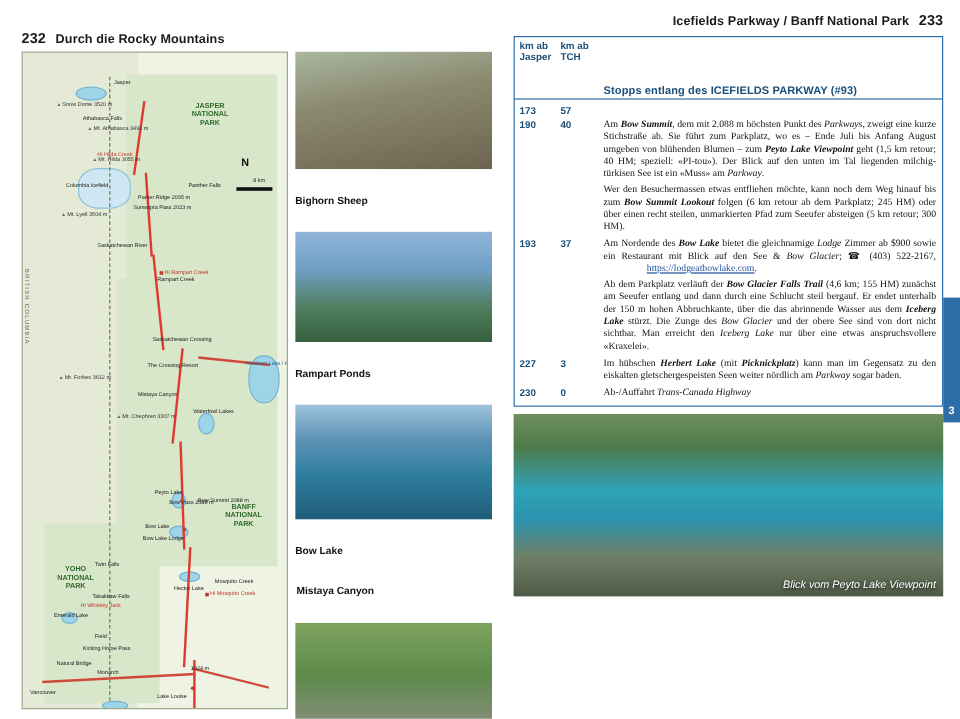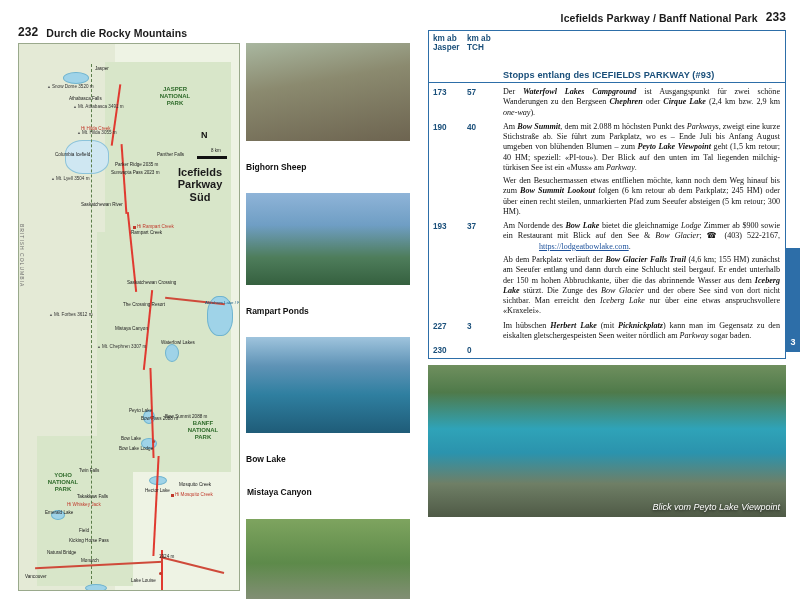--- a/index.html
+++ b/index.html
@@ -187,25 +187,20 @@
 
         <div class="road2" style="left:146px;top:256px;width:60px;height:1.6px;transform:rotate(6deg);"></div>
 
         <div class="road2" style="left:16px;top:520px;width:128px;height:1.8px;transform:rotate(-3deg);"></div>
         <div class="road2" style="left:140px;top:520px;width:66px;height:1.8px;transform:rotate(14deg);"></div>
 
         <div class="northarrow" style="left:182px;top:86px;">N</div>
         <div class="scale" style="left:192px;top:104px;">8 km</div>
         <div style="position:absolute;left:178px;top:112px;width:30px;height:2.5px;background:#111;"></div>
 
-        <div class="bigtitle" style="left:148px;top:122px;width:66px;">
-          <div>Icefields</div>
-          <div>Parkway</div>
-          <div>Süd</div>
-        </div>
 
         <div class="parkname" style="left:128px;top:42px;width:56px;">JASPER
 NATIONAL
 PARK</div>
         <div class="parkname" style="left:158px;top:376px;width:52px;">BANFF
 NATIONAL
 PARK</div>
         <div class="parkname" style="left:18px;top:428px;width:52px;">YOHO
 NATIONAL
 PARK</div>
@@ -314,21 +309,20 @@
           <div>TCH</div>
         </div>
         <div class="c3">Stopps entlang des ICEFIELDS PARKWAY (#93)</div>
       </div>
 
       <div class="rows">
 
         <div class="row">
           <div class="km1">173</div>
           <div class="km2">57</div>
-          <div class="txt">Der <i><b>Waterfowl Lakes Campground</b></i> ist Ausgangspunkt für zwei schöne Wanderungen zu den Bergseen <i><b>Chephren</b></i> oder <i><b>Cirque Lake</b></i> (2,4 km bzw. 2,9 km <i>one-way</i>).</div>
         </div>
 
         <div class="row">
           <div class="km1">190</div>
           <div class="km2">40</div>
           <div class="txt">Am <i><b>Bow Summit</b></i>, dem mit 2.088 m höchsten Punkt des <i>Parkways</i>, zweigt eine kurze Stichstraße ab. Sie führt zum Parkplatz, wo es – Ende Juli bis Anfang August umgeben von blühenden Blumen – zum <i><b>Peyto Lake Viewpoint</b></i> geht (1,5 km retour; 40 HM; speziell: «PI-tou»). Der Blick auf den unten im Tal liegenden milchig-türkisen See ist ein «Muss» am <i>Parkway</i>.<span class="cont">Wer den Besuchermassen etwas entfliehen möchte, kann noch dem Weg hinauf bis zum <i><b>Bow Summit Lookout</b></i> folgen (6 km retour ab dem Parkplatz; 245 HM) oder über einen recht steilen, unmarkierten Pfad zum Seeufer absteigen (5 km retour; 300 HM).</span></div>
         </div>
 
         <div class="row">
           <div class="km1">193</div>
@@ -339,20 +333,21 @@
 
         <div class="row">
           <div class="km1">227</div>
           <div class="km2">3</div>
           <div class="txt">Im hübschen <i><b>Herbert Lake</b></i> (mit <i><b>Picknickplatz</b></i>) kann man im Gegensatz zu den eiskalten gletschergespeisten Seen weiter nördlich am <i>Parkway</i> sogar baden.</div>
         </div>
 
         <div class="row">
           <div class="km1">230</div>
           <div class="km2">0</div>
+          <div class="txt">Ab-/Auffahrt <i>Trans-Canada Highway</i></div>
         </div>
       </div>
     </div>
 
     <div class="bigphoto">
       <div class="cap">Blick vom Peyto Lake Viewpoint</div>
     </div>
 
     <div class="tab">3</div>
   </div>

